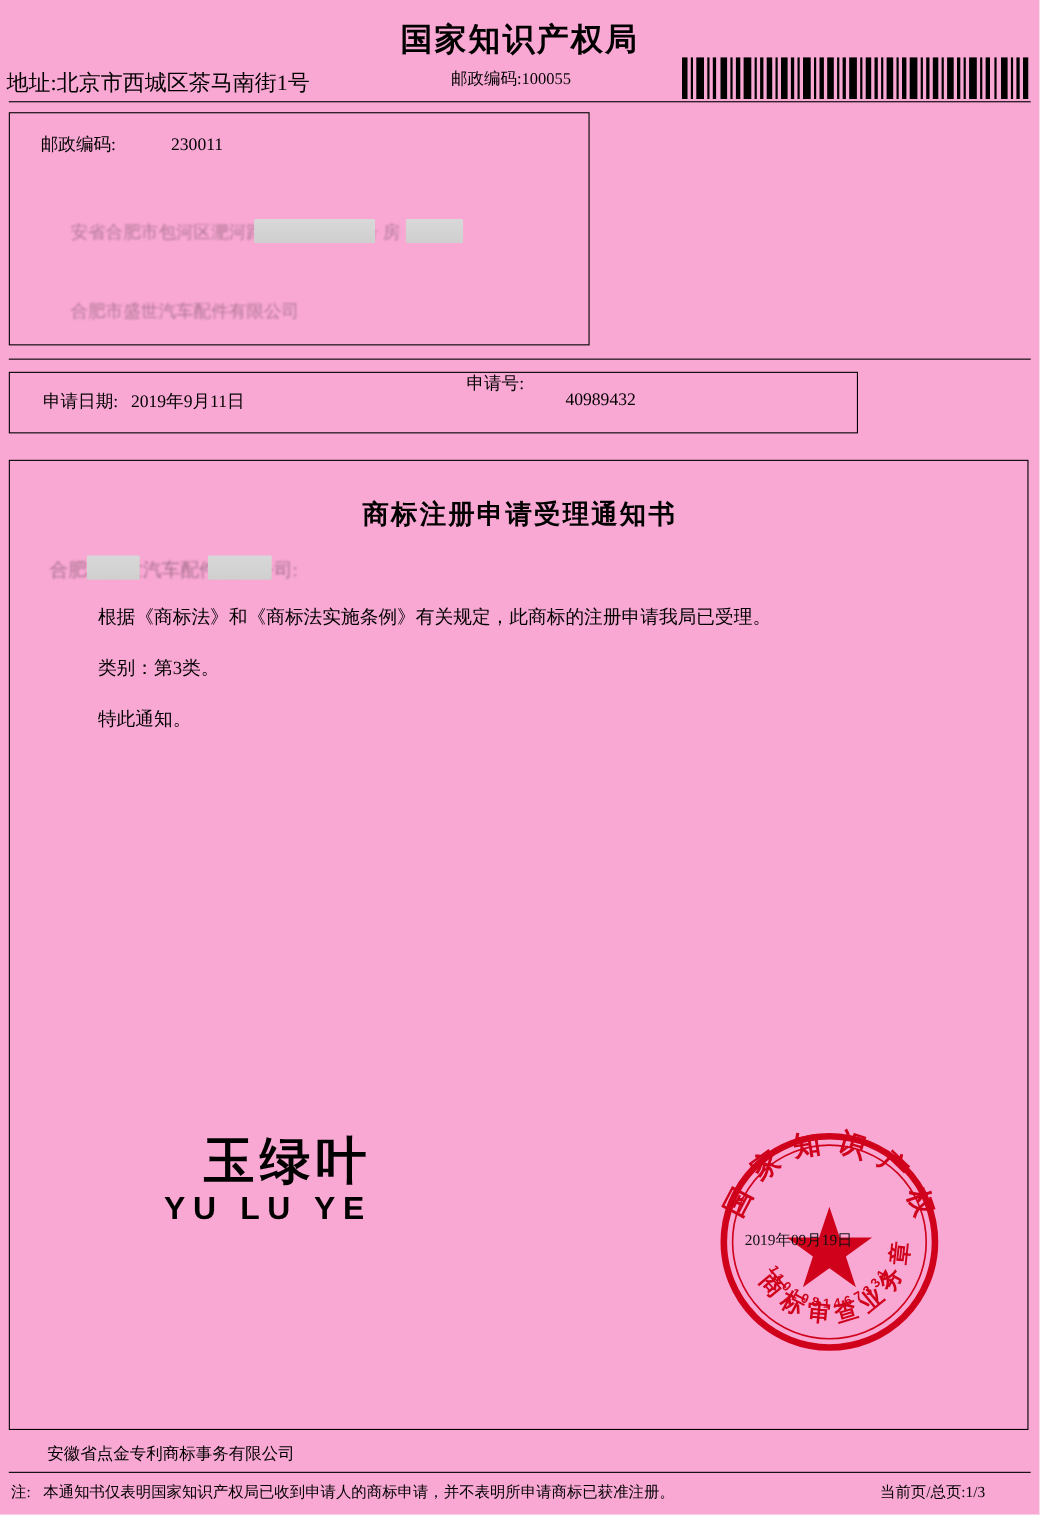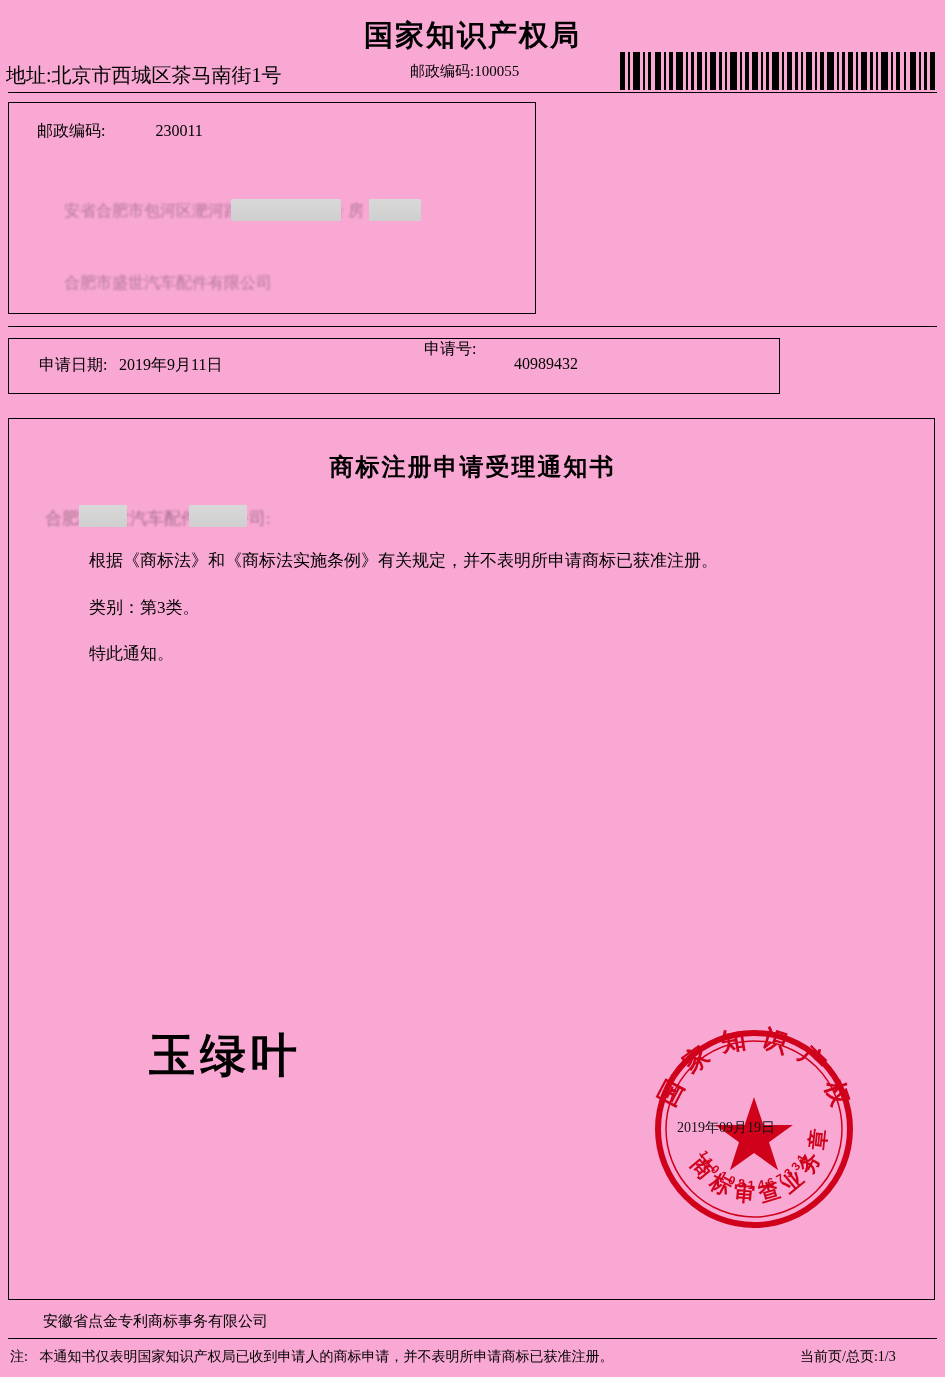--- a/index.html
+++ b/index.html
@@ -352,26 +352,27 @@
     <div class="an-value">40989432</div>
   </div>
 
   <div class="box main-box">
     <div class="main-title">商标注册申请受理通知书</div>
 
     <div class="applicant-line blur">合肥市盛世汽车配件有限公司:</div>
     <div class="redacted" style="position:absolute;top:86px;left:70px;width:48px;height:22px;"></div>
     <div class="redacted" style="position:absolute;top:86px;left:180px;width:58px;height:22px;"></div>
 
-    <div class="para para-1">根据《商标法》和《商标法实施条例》有关规定，并不表明所申请商标已获准注册。</div>
+    <div class="para para-1">根据《商标法》和《商标法实施条例》有关规定，此商标的注册申请我局已受理。</div>
     <div class="para para-2">类别：第3类。</div>
     <div class="para para-3">特此通知。</div>
 
     <div class="tm-logo">
       <div class="tm-cn">玉绿叶</div>
+      <div class="tm-en">YU LU YE</div>
     </div>
 
     <div class="seal">
       <svg width="220" height="220" viewBox="0 0 220 220" xmlns="http://www.w3.org/2000/svg">
         <defs>
           <path id="arcTop" d="M 28,110 A 82,82 0 0 1 192,110"></path>
           <path id="arcBottom" d="M 38,110 A 72,72 0 0 0 182,110"></path>
           <path id="arcCode" d="M 50,110 A 60,60 0 0 0 170,110"></path>
         </defs>
         <circle cx="110" cy="110" r="96" fill="none" stroke="#d0021b" stroke-width="6"></circle>

